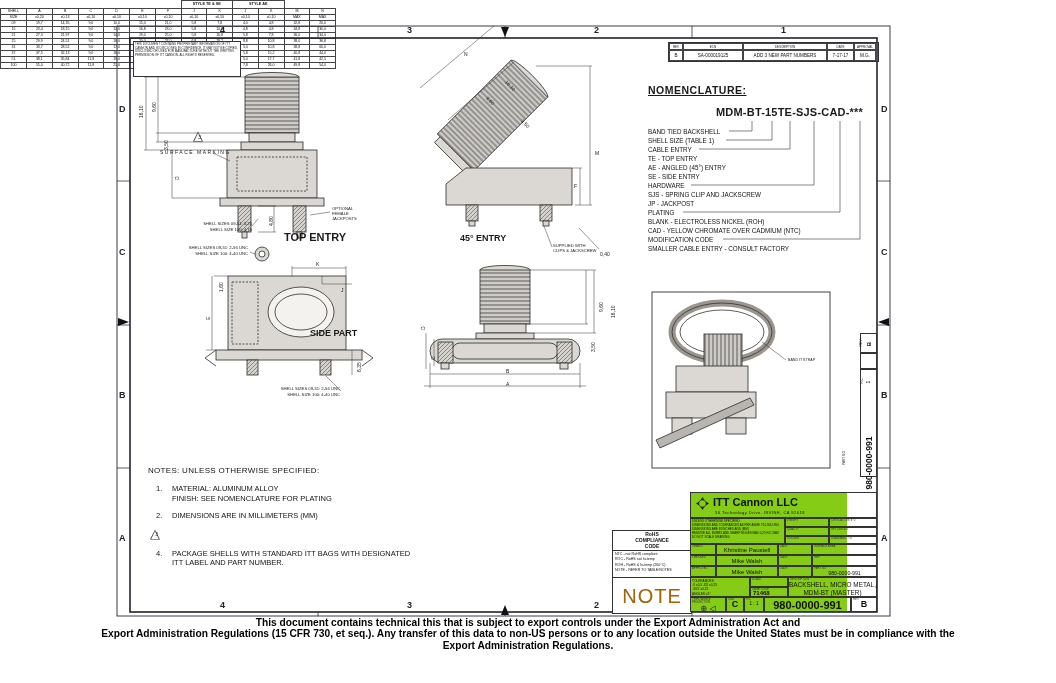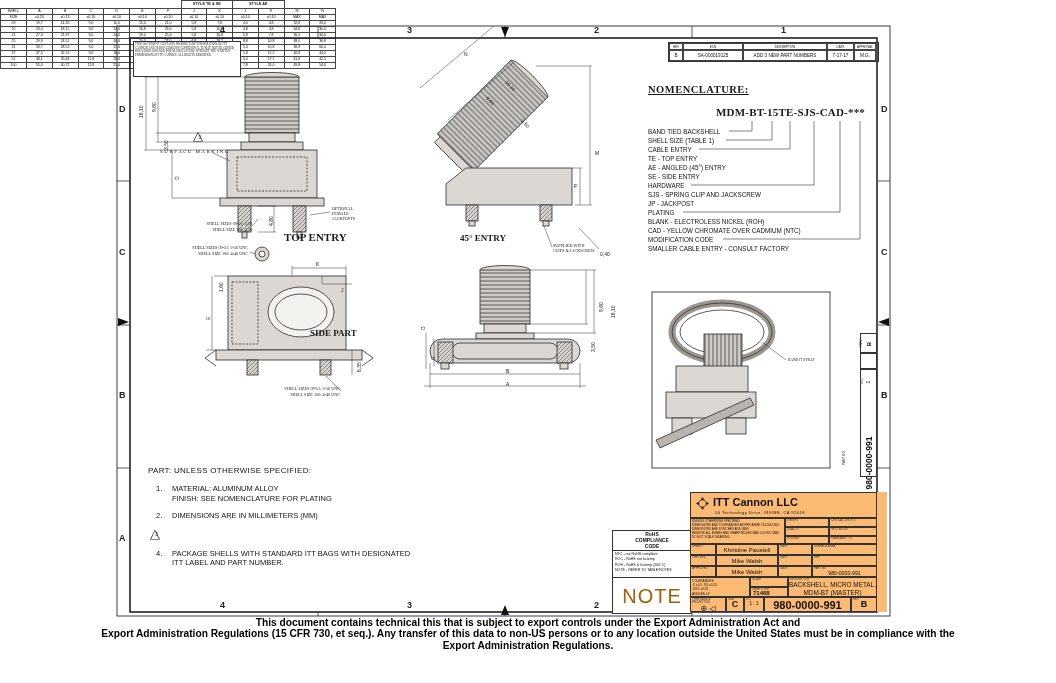--- a/index.html
+++ b/index.html
@@ -1,19 +1,19 @@
 <!DOCTYPE html>
 <html><head>
 <meta charset="utf-8">
 <style>
   html,body{margin:0;padding:0;}
   body{width:1056px;height:683px;background:#fff;position:relative;
        font-family:"Liberation Sans",sans-serif;color:#111;overflow:hidden;}
   .abs{position:absolute;}
-  .lab{position:absolute;white-space:nowrap;color:#1a1a1a;font-family:Liberation Serif, serif;}
+  .lab{position:absolute;white-space:nowrap;color:#1a1a1a;}
   .dim{position:absolute;white-space:nowrap;font-size:5px;color:#1a1a1a;transform-origin:0 0;}
   .zone{position:absolute;font-size:9px;font-weight:bold;color:#222;}
   .small4{font-size:4.2px;line-height:5.2px;}
   
   #prop{left:133px;top:41px;width:104px;height:32px;border:1px solid #333;background:#fff;
         font-size:3px;line-height:3.6px;padding:1px;white-space:normal;color:#222;overflow:hidden;}
   
   #revtbl{left:668px;top:42px;width:209px;height:18px;border:1px solid #333;display:grid;
           grid-template-columns:14px 60px 84px 27px 22px;grid-template-rows:7px 11px;}
   #revtbl div{border:0.5px solid #444;display:flex;align-items:center;justify-content:center;
@@ -40,21 +40,21 @@
   .note.flagged .tri-wrap{display:inline-block;}
   .tri-ch{position:absolute;left:0;top:-3px;font-size:13px;color:#222;}
   .tri-n{position:absolute;left:5.2px;top:2.5px;font-size:5px;color:#222;}
   .note .ntext{font-size:7.5px;line-height:9.6px;white-space:pre-line;}
   
   #rohs{left:612px;top:530px;width:78px;height:82px;border:1px solid #333;background:#fff;}
   #rohs .hd{height:18px;border-bottom:1px solid #333;text-align:center;font-size:5px;font-weight:bold;line-height:5.8px;padding-top:1px;}
   #rohs .ln{height:24px;border-bottom:1px solid #333;font-size:3.6px;line-height:5.4px;padding:1px 2px;white-space:pre-line;}
   #rohs .big{height:36px;display:flex;align-items:center;justify-content:center;font-size:20px;letter-spacing:1px;color:#a16207;}
   
-  #tblk{left:690px;top:492px;width:197px;height:120px;background:#fdba74;}
+  #tblk{left:690px;top:492px;width:157px;height:120px;background:#84cc16;}
   #tblk .c{position:absolute;border:0.8px solid #333;box-sizing:border-box;overflow:hidden;}
   .tbl-lab{font-size:2.8px;color:#333;display:block;line-height:3.4px;padding-left:1px;}
   
   #strip{left:860px;top:333px;width:17px;height:144px;}
   #strip .c{position:absolute;border:0.8px solid #333;box-sizing:border-box;left:0;width:17px;}
   #strip .vtx{position:absolute;transform:rotate(-90deg);transform-origin:center;white-space:nowrap;}
   
   #exp{left:0;top:617px;width:1056px;text-align:center;color:#000;}
   #exp .t{font-size:12px;font-weight:bold;margin-bottom:1px;}
   #exp .l{font-size:10.2px;font-weight:bold;line-height:11.4px;}
@@ -512,21 +512,21 @@
         <td>26,0</td>
         <td>7,8</td>
         <td>26,0</td>
         <td>49,8</td>
         <td>54,0</td>
       </tr>
     </tbody>
 </table>
 
 <div class="abs" id="notes">
-  <div id="notesTitle">PART: UNLESS OTHERWISE SPECIFIED:</div>
+  <div id="notesTitle">NOTES: UNLESS OTHERWISE SPECIFIED:</div>
   <div>
 
       <div class="note">
         <span class="nnum">1.</span>
 
         <div class="ntext">MATERIAL: ALUMINUM ALLOY
 FINISH: SEE NOMENCLATURE FOR PLATING</div>
       </div>
 
       <div class="note">

